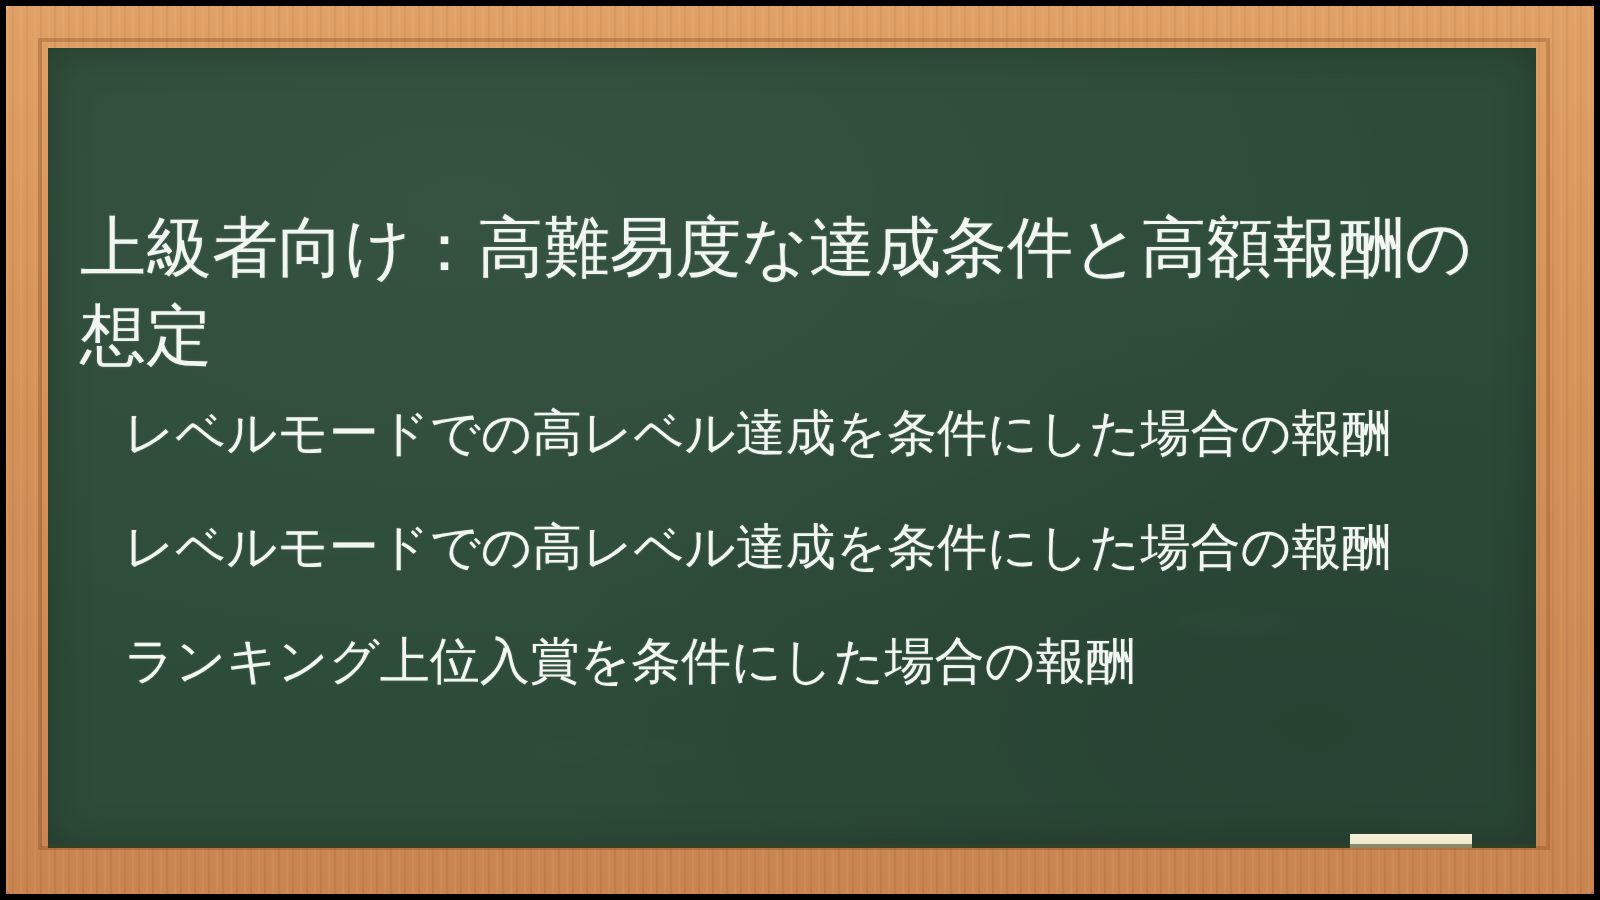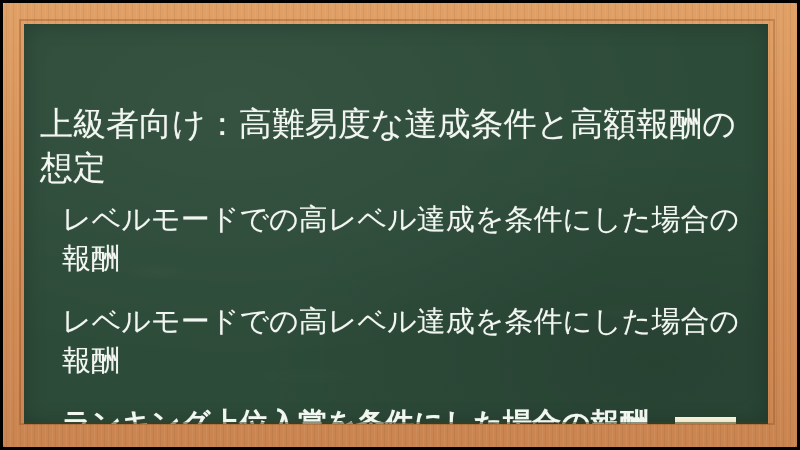--- a/index.html
+++ b/index.html
@@ -121,28 +121,28 @@
     position: absolute;
     left: 38px;
     top: 128px;
     width: 690px;
     margin: 0;
     padding: 0;
     list-style: none;
   }
   .bullet-item {
     color: #f2f6f1;
-    font-size: 29px;
+    font-size: 25px;
     line-height: 1.36;
     font-weight: 400;
     margin: 0 0 23px 0;
     text-shadow: 0 0 1px rgba(255,255,255,0.25);
     word-break: break-all;
   }
-  .bullet-item:last-child { margin-bottom: 0; font-weight: bold; }
+  .bullet-item:last-child { margin-bottom: 0; }
 
   
   #chalk-stick {
     position: absolute;
     left: 651px;
     top: 393px;
     width: 61px;
     height: 8px;
     background: linear-gradient(180deg, #f7f2db 0%, #efe9cd 55%, #e3dcbc 100%);
     box-shadow: 0 1px 0 rgba(0,0,0,0.18);

